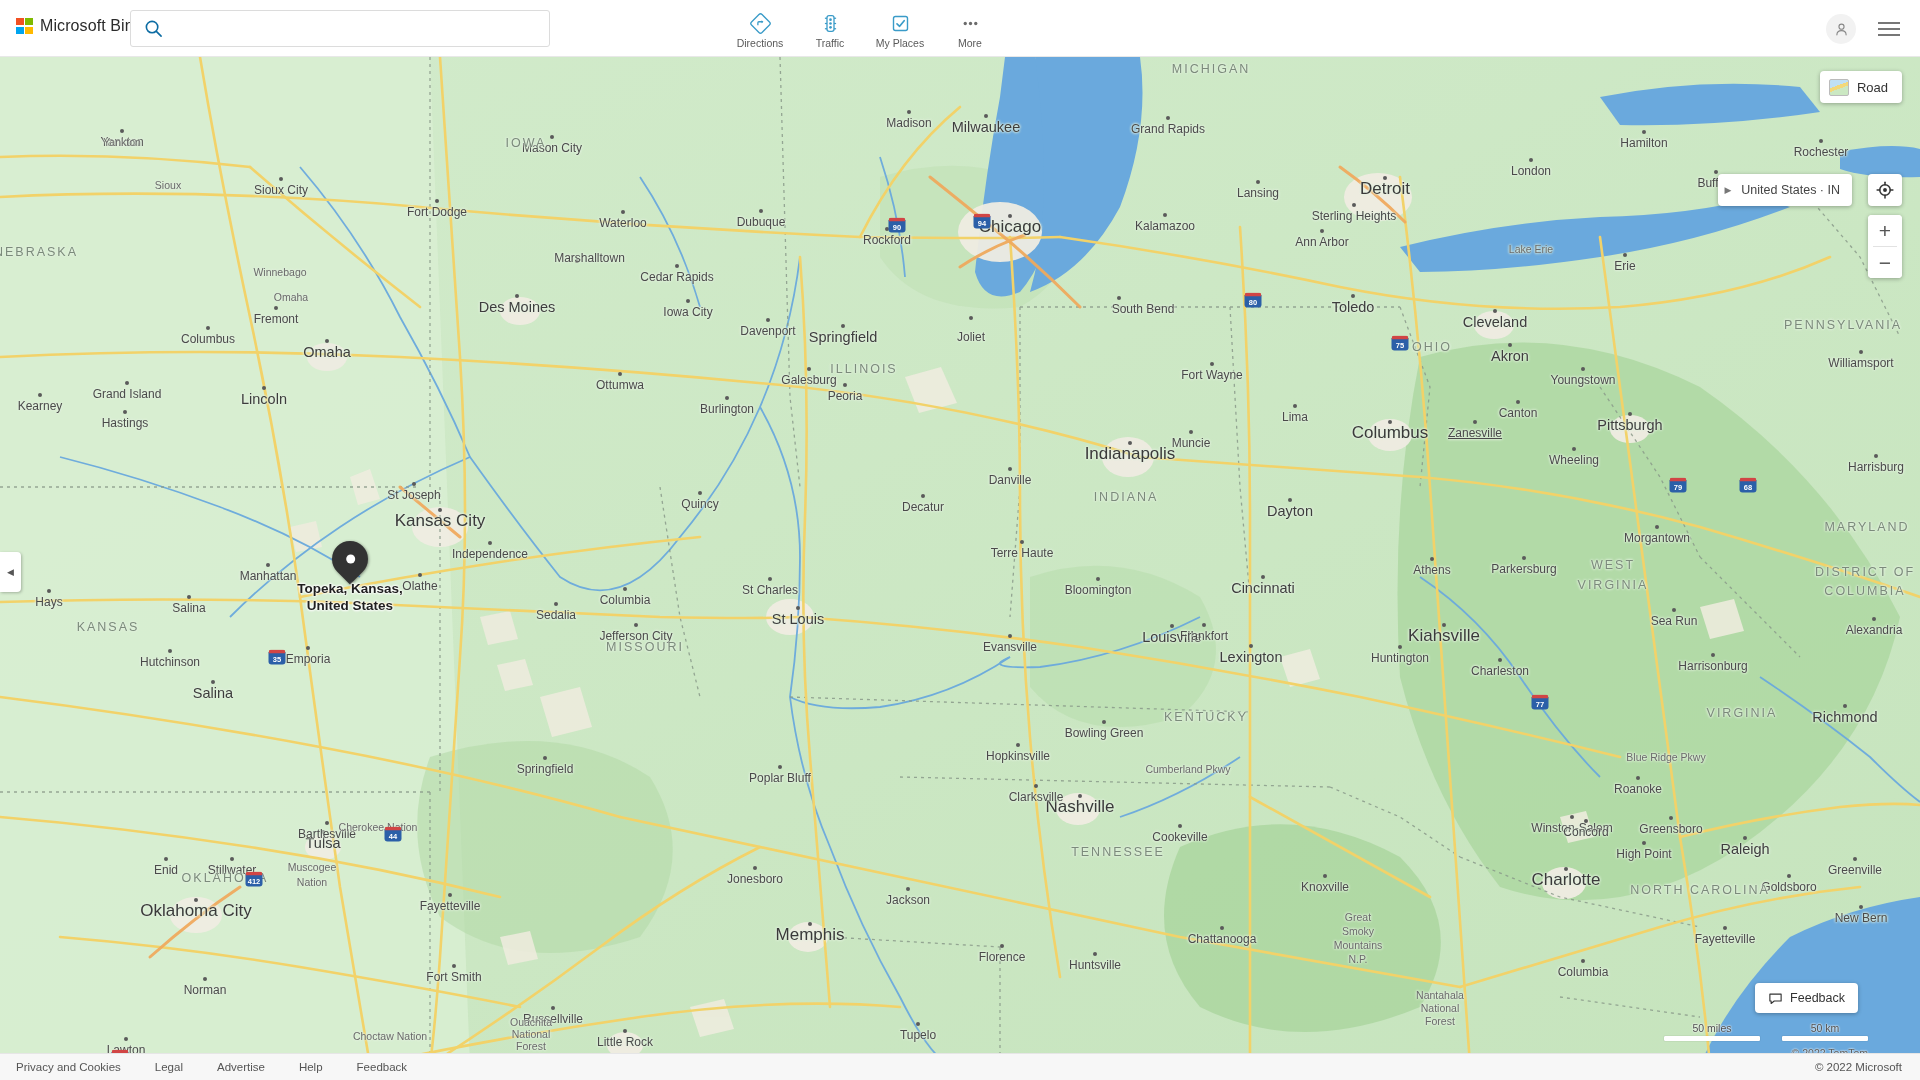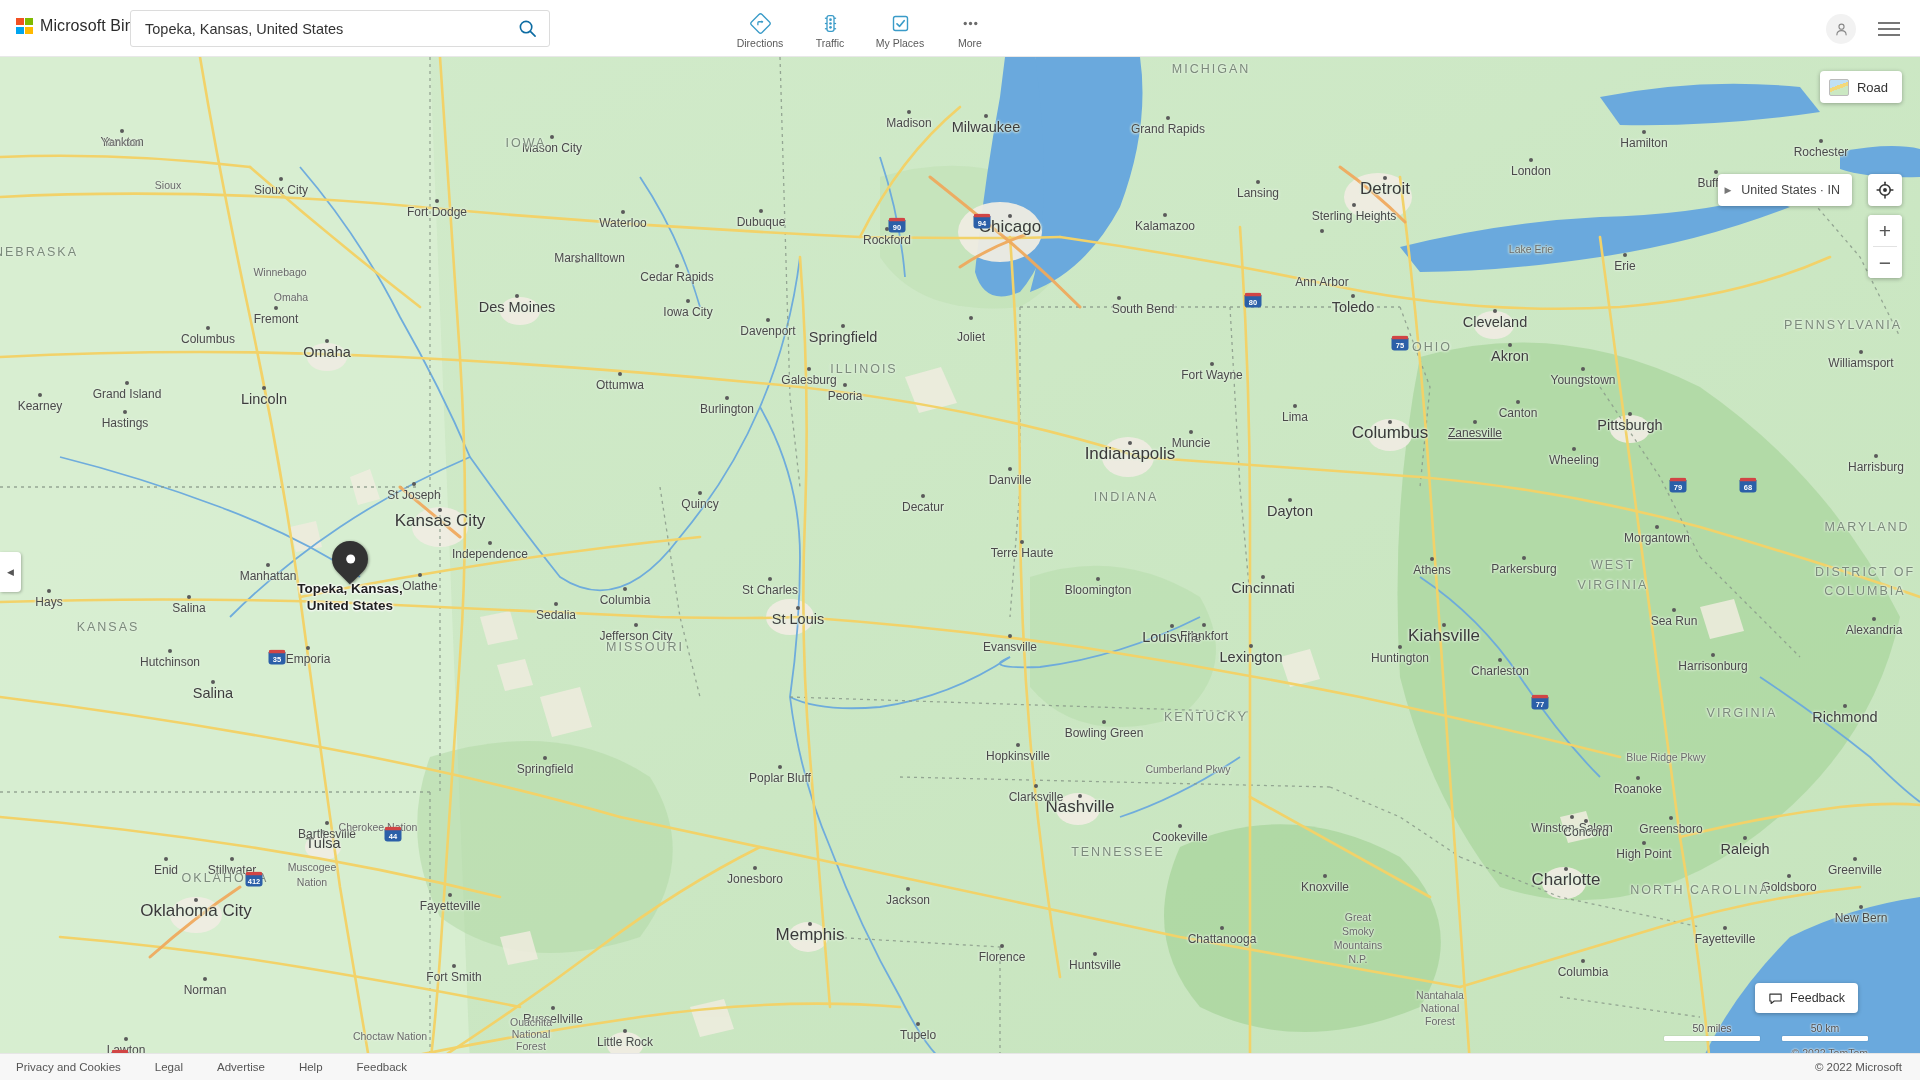--- a/index.html
+++ b/index.html
@@ -239,21 +239,20 @@
     <span class="ms-squares">
       <i></i>
         <i></i>
         <i></i>
         <i></i>
     </span>
     <span>Microsoft Bing</span>
   </div>
 
   <div id="search-box">
-    <input id="search-input" type="text" value="Topeka, Kansas, United States" style="">
     <button id="search-btn">
       <svg width="19" height="19" viewBox="0 0 20 20">
         <circle cx="8.5" cy="8.5" r="6" fill="none" stroke="#0d6ca3" stroke-width="1.7"></circle>
         <line x1="13" y1="13" x2="18" y2="18" stroke="#0d6ca3" stroke-width="1.7" stroke-linecap="round"></line>
       </svg>
     </button>
   </div>
 
   <div id="toolbar">
     <div class="tool">
@@ -530,21 +529,21 @@
       <div class="lbl city" style="left: 909px; top: 66px;">Madison</div>
       <div class="citydot" style="left: 887px; top: 172px;"></div>
       <div class="lbl city" style="left: 887px; top: 183px;">Rockford</div>
       <div class="citydot" style="left: 1168px; top: 61px;"></div>
       <div class="lbl city" style="left: 1168px; top: 72px;">Grand Rapids</div>
       <div class="citydot" style="left: 1258px; top: 125px;"></div>
       <div class="lbl city" style="left: 1258px; top: 136px;">Lansing</div>
       <div class="citydot" style="left: 1354px; top: 148px;"></div>
       <div class="lbl city" style="left: 1354px; top: 159px;">Sterling Heights</div>
       <div class="citydot" style="left: 1322px; top: 174px;"></div>
-      <div class="lbl city" style="left: 1322px; top: 185px; margin-top: 40px;">Ann Arbor</div>
+      <div class="lbl city" style="left: 1322px; top: 185px;">Ann Arbor</div>
       <div class="citydot" style="left: 1165px; top: 158px;"></div>
       <div class="lbl city" style="left: 1165px; top: 169px;">Kalamazoo</div>
       <div class="citydot" style="left: 1119px; top: 241px;"></div>
       <div class="lbl city" style="left: 1119px; top: 252px; margin-left: 24px;">South Bend</div>
       <div class="citydot" style="left: 1212px; top: 307px;"></div>
       <div class="lbl city" style="left: 1212px; top: 318px;">Fort Wayne</div>
       <div class="citydot" style="left: 971px; top: 261px;"></div>
       <div class="lbl city" style="left: 971px; top: 280px;">Joliet</div>
       <div class="citydot" style="left: 845px; top: 328px;"></div>
       <div class="lbl city" style="left: 845px; top: 339px;">Peoria</div>

